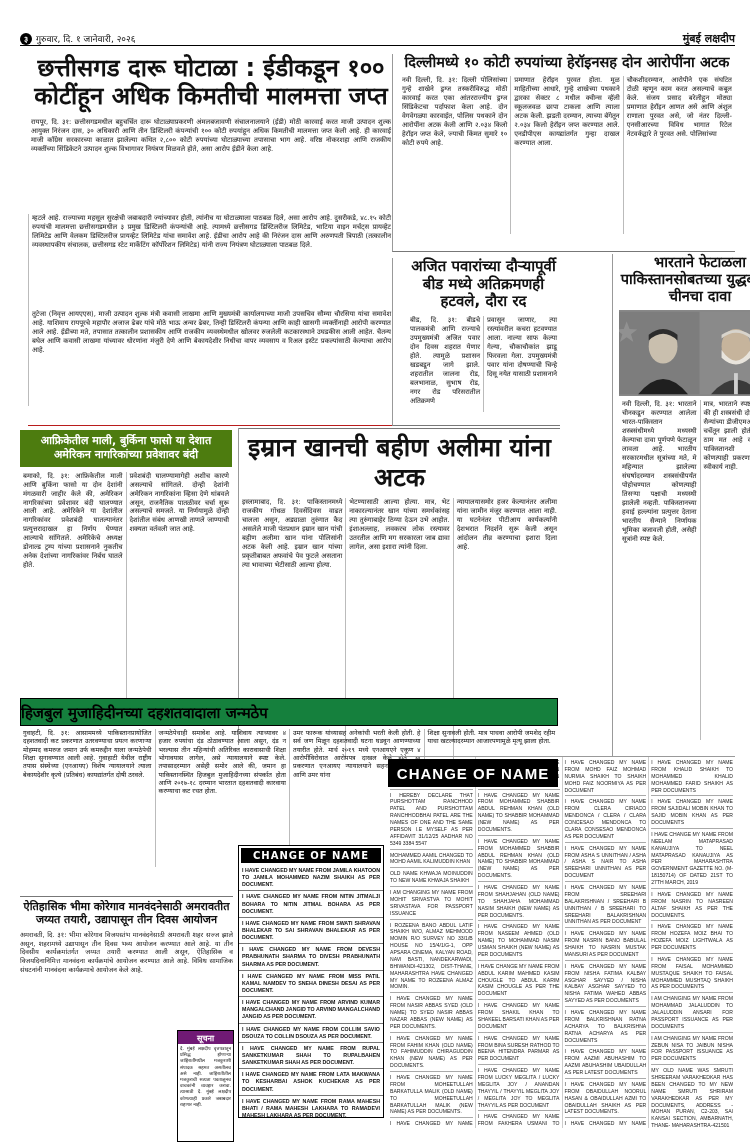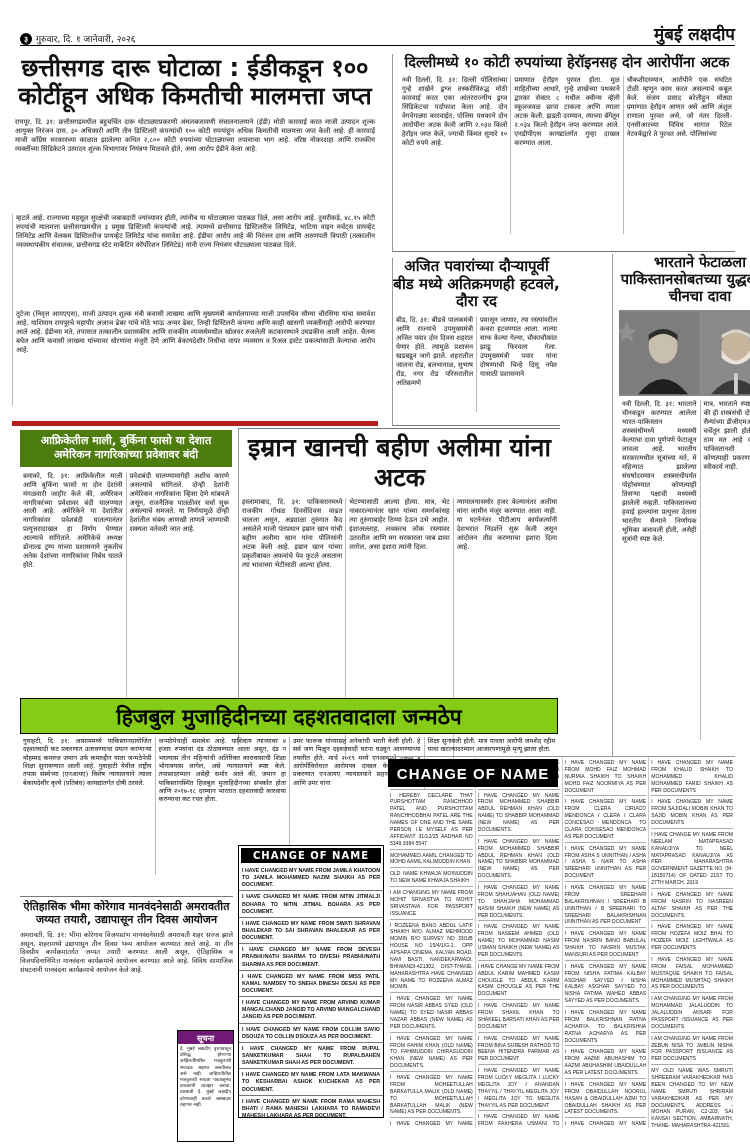--- a/index.html
+++ b/index.html
@@ -7,51 +7,51 @@
   #page{position:relative;width:750px;height:1148px;background:#ffffff;margin:0 auto;
         font-family:"DejaVu Sans",sans-serif;color:#111;overflow:hidden;}
   
   .masthead{position:absolute;left:20px;right:15px;top:26px;height:19px;
             display:flex;justify-content:space-between;align-items:flex-end;
             border-bottom:1.5px solid #000;font-size:9px;}
   .mast-left{display:flex;align-items:center;gap:4px;}
   .page-circle{display:inline-flex;align-items:center;justify-content:center;
                width:12px;height:12px;border-radius:50%;background:#000;color:#fff;
                font-size:8px;font-weight:bold;}
-  .paper-name{font-weight:bold;font-size:17px;}
+  .paper-name{font-weight:bold;font-size:11px;}
   
   .sec{position:absolute;box-sizing:border-box;}
   .hl{font-weight:bold;line-height:1.18;text-align:center;}
   .cols{display:flex;overflow:hidden;text-align:justify;}
   .cols>div{flex:1;padding:0 3px;font-size:6.8px;line-height:1.32;overflow:hidden;}
   .cols>div+div{border-left:1px solid #bbb;}
   
-  #sec-liquor{left:12px;top:54px;width:366px;height:372px;border-bottom:5px solid #b91c1c;}
+  #sec-liquor{left:28px;top:54px;width:366px;height:372px;border-bottom:1px solid #b91c1c;}
   #sec-liquor .hl{font-size:24px;}
   #sec-liquor .cols{height:288px;margin-top:7px;flex-direction:column;}
   #sec-heroin{left:392px;top:54px;width:343px;height:198px;border-bottom:1px solid #777;padding-left:6px;border-left:1px solid #999;}
   #sec-heroin .hl{font-size:14.5px;}
   #sec-heroin .cols{height:158px;margin-top:5px;}
-  #sec-ajit{left:392px;top:258px;width:168px;height:168px;padding-left:0;border-left:1px solid #999;border-bottom:1px solid #777;}
+  #sec-ajit{left:392px;top:258px;width:168px;height:168px;padding-left:14px;border-left:1px solid #999;border-bottom:1px solid #777;}
   #sec-ajit .hl{font-size:15px;}
   #sec-ajit .cols{height:96px;margin-top:5px;}
   #sec-china{left:596px;top:254px;width:169px;height:502px;border-left:1px solid #999;padding-left:6px;margin-left:16px;}
   #sec-china .hl{font-size:14.5px;}
   .photo{width:100%;height:86px;margin:5px 0 4px 0;display:block;background:#888;}
   #sec-china .cols{height:340px;}
   #sec-africa{left:20px;top:430px;width:212px;height:315px;}
   .inv-hl{background:#4d7c0f;color:#fff;font-weight:bold;text-align:center;
           font-size:11px;line-height:1.3;padding:4px 3px;}
   #sec-africa .cols{height:252px;margin-top:5px;}
   #sec-imran{left:238px;top:428px;width:322px;height:317px;border-left:1px solid #999;}
   #sec-imran .hl{font-size:25px;border-top:1px solid #777;padding-top:4px;}
   #sec-imran .cols{height:262px;margin-top:6px;}
   #sec-hizbul{left:20px;top:698px;width:538px;}
-  .gray-banner{background:#84cc16;border:1px solid #000;color:#000;font-weight:bold;
-               font-size:21px;text-align:center;padding:3px 0;}
+  .gray-banner{background:#15803d;border:1px solid #000;color:#000;font-weight:bold;
+               font-size:15px;padding:3px 0;}
   #sec-hizbul .hz-cols{display:flex;margin-top:3px;text-align:justify;}
   #sec-hizbul .hz-cols>div{width:25%;padding:0 3px;font-size:6.4px;line-height:1.3;overflow:hidden;box-sizing:border-box;}
   #sec-hizbul .hz-cols>div+div{border-left:1px solid #bbb;}
   .hz1{height:192px;} .hz2{height:138px;} .hz3{height:138px;} .hz4{height:52px;}
   #sec-bhima{left:20px;top:896px;width:213px;height:252px;border-top:1px solid #777;}
   #sec-bhima .hl{font-size:11px;padding:4px 2px 2px 2px;}
   .bhima-body{font-size:6.6px;line-height:1.32;text-align:justify;height:84px;overflow:hidden;margin-top:2px;}
   .bhima-body2{font-size:6.6px;line-height:1.32;text-align:justify;width:152px;height:104px;overflow:hidden;margin-top:4px;}
   #suchana{left:177px;top:1030px;width:57px;height:112px;border:1px solid #000;background:#fff;overflow:hidden;}
   #suchana .s-hd{background:#701a75;color:#fff;font-weight:bold;font-size:8px;text-align:center;padding:1px 0;}

